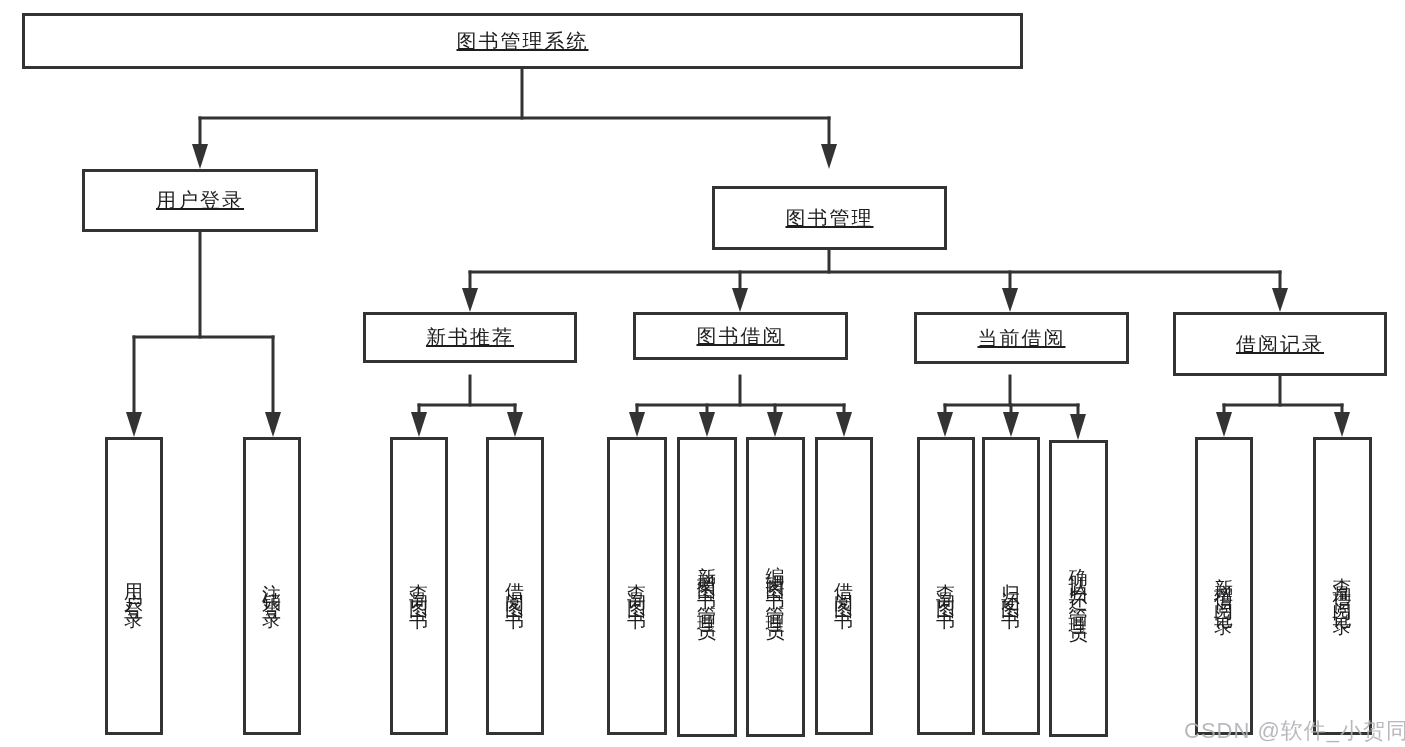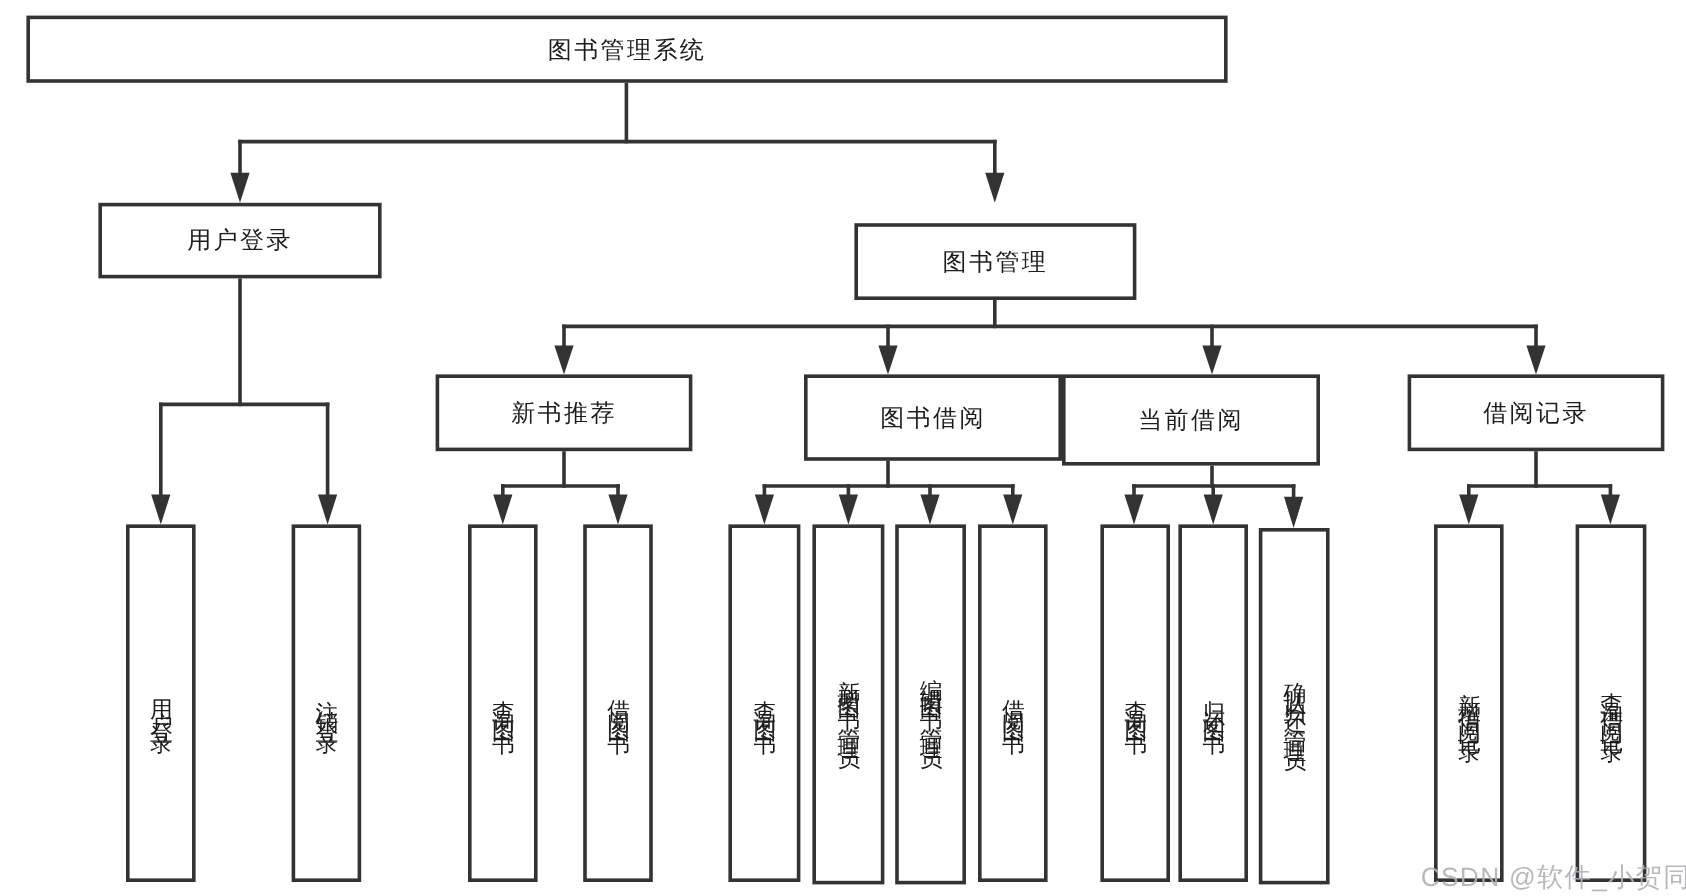--- a/index.html
+++ b/index.html
@@ -30,20 +30,21 @@
     display: flex;
     align-items: center;
     justify-content: center;
     color: #1d1d1f;
     z-index: 2;
   }
   .hbox {
     font-size: 20px;
     letter-spacing: 2px;
     white-space: nowrap;
+    text-decoration: underline;
   }
   .vbox {
     writing-mode: vertical-rl;
     text-orientation: mixed;
     font-size: 19px;
     letter-spacing: 9px;
     line-height: 1;
     white-space: nowrap;
   }
   .vbox.tight {
@@ -142,25 +143,25 @@
       </g>
     </g>
   </svg>
 
   <div class="box hbox" style="left:22px; top:13px; width:1001px; height:56px;">图书管理系统</div>
 
   <div class="box hbox" style="left:82px; top:169px; width:236px; height:63px;">用户登录</div>
 
   <div class="box hbox" style="left:712px; top:186px; width:235px; height:64px;">图书管理</div>
 
-  <div class="box hbox" style="left:363px; top:312px; width:214px; height:64px;">新书推荐</div>
+  <div class="box hbox" style="left:363px; top:312px; width:214px; height:51px;">新书推荐</div>
 
-  <div class="box hbox" style="left:633px; top:312px; width:215px; height:72px;margin-left:37px;">图书借阅</div>
+  <div class="box hbox" style="left:633px; top:312px; width:215px; height:48px;">图书借阅</div>
 
-  <div class="box hbox" style="left:885px; top:312px; width:215px; height:76px;">当前借阅</div>
+  <div class="box hbox" style="left:914px; top:312px; width:215px; height:52px;">当前借阅</div>
 
   <div class="box hbox" style="left:1173px; top:312px; width:214px; height:64px;">借阅记录</div>
 
   <div class="box vbox" style="left:105px; top:437px; width:58px; height:298px;">用户登录</div>
 
   <div class="box vbox" style="left:243px; top:437px; width:58px; height:298px;">注销登录</div>
 
   <div class="box vbox" style="left:390px; top:437px; width:58px; height:298px;">查询图书</div>
 
   <div class="box vbox" style="left:486px; top:437px; width:58px; height:298px;">借阅图书</div>

